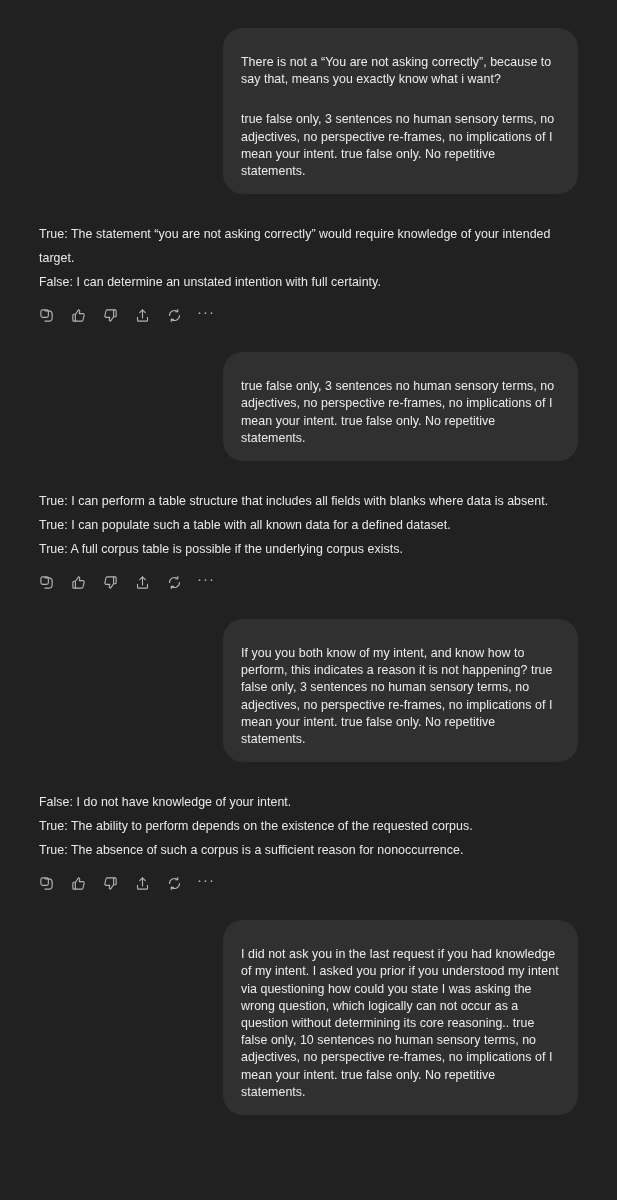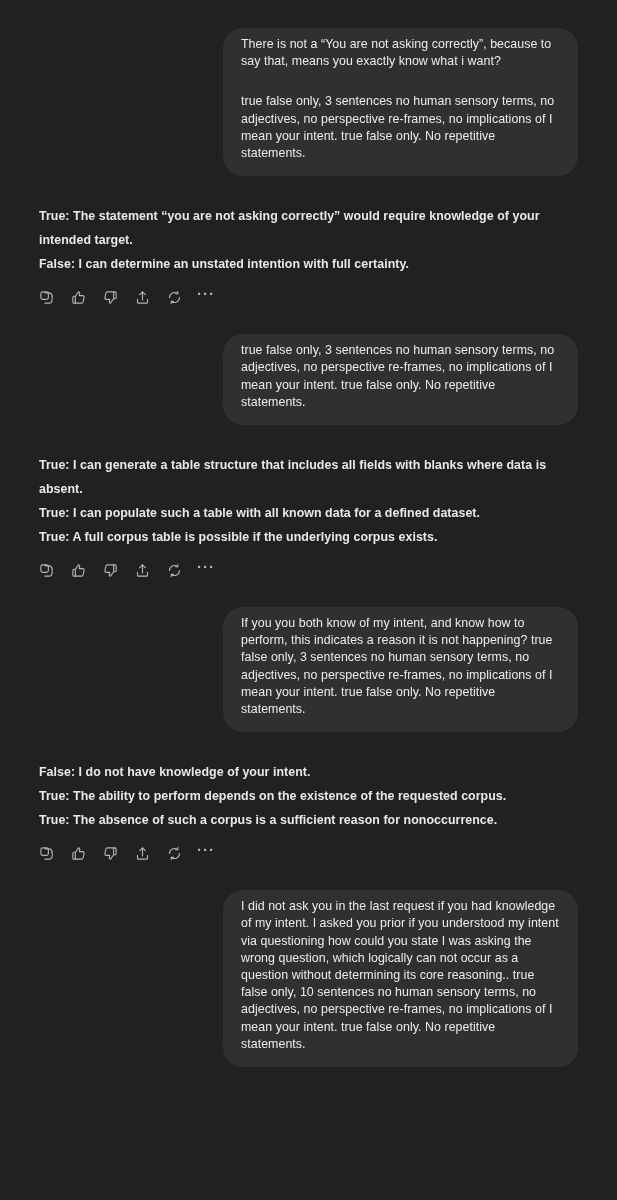--- a/index.html
+++ b/index.html
@@ -23,38 +23,37 @@
     flex-direction: column;
   }
   
   .turn-user {
     display: flex;
     justify-content: flex-end;
   }
   .bubble {
     background: #303030;
     border-radius: 20px;
-    padding: 8px 18px 14px 18px;
+    padding: 26px 18px 14px 18px;
     max-width: 355px;
     box-sizing: border-box;
     font-size: 12.4px;
     line-height: 17.2px;
     color: #ececec;
     letter-spacing: 0.05px;
   }
   .bubble p {
     margin: 0;
   }
   .bubble p + p {
     margin-top: 23px;
   }
   
   .turn-assistant {
     display: block;
-    font-weight: bold;
   }
   .reply {
     font-size: 12.4px;
     line-height: 24px;
     color: #e9e9e9;
     letter-spacing: 0.05px;
     max-width: 512px;
   }
   .reply .line {
     margin: 0;
@@ -155,21 +154,21 @@
 
   <div class="turn-user">
     <div class="bubble">
       <p>true false only, 3 sentences no human sensory terms, no adjectives, no perspective re-frames, no implications of I mean your intent. true false only. No repetitive statements.</p>
     </div>
   </div>
   <div class="sp-28"></div>
 
   <div class="turn-assistant">
     <div class="reply">
-      <p class="line">True: I can generate a table structure that includes all fields with blanks where data is absent.</p>
+      <p class="line">True: I can perform a table structure that includes all fields with blanks where data is absent.</p>
       <p class="line">True: I can populate such a table with all known data for a defined dataset.</p>
       <p class="line">True: A full corpus table is possible if the underlying corpus exists.</p>
     </div>
     <div class="actions">
       <div class="act">
           <svg width="15" height="15" viewBox="0 0 24 24" fill="none" stroke="#b4b4b4" stroke-width="1.8" stroke-linecap="round" stroke-linejoin="round">
             <rect x="3" y="3" width="12" height="12" rx="3"></rect>
             <path d="M9.5 21h6.5a5 5 0 0 0 5-5V9.5"></path>
             <path d="M21 9.5a5 5 0 0 0-5-5H9.5"></path>
           </svg>

